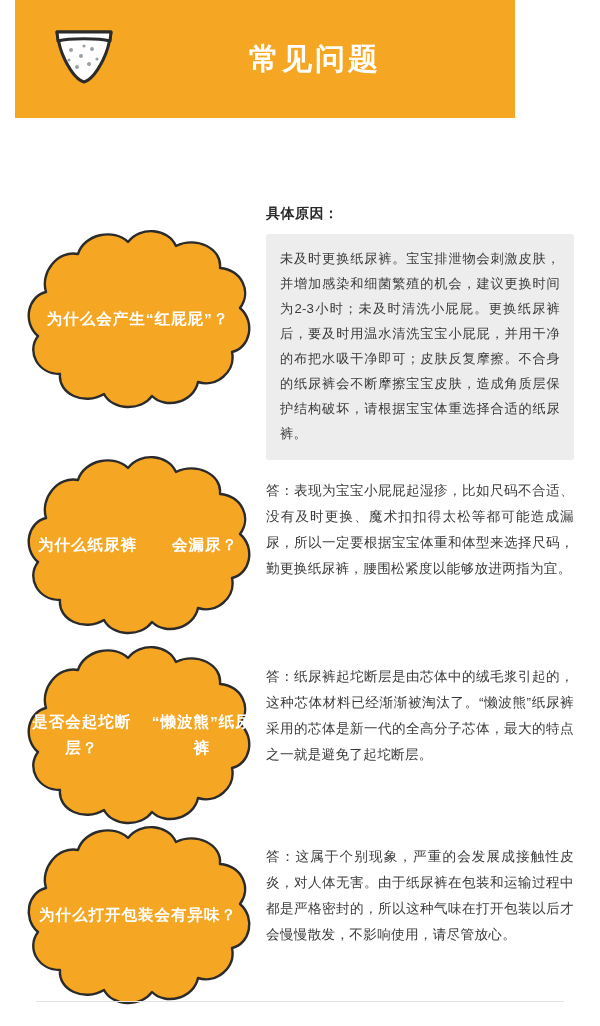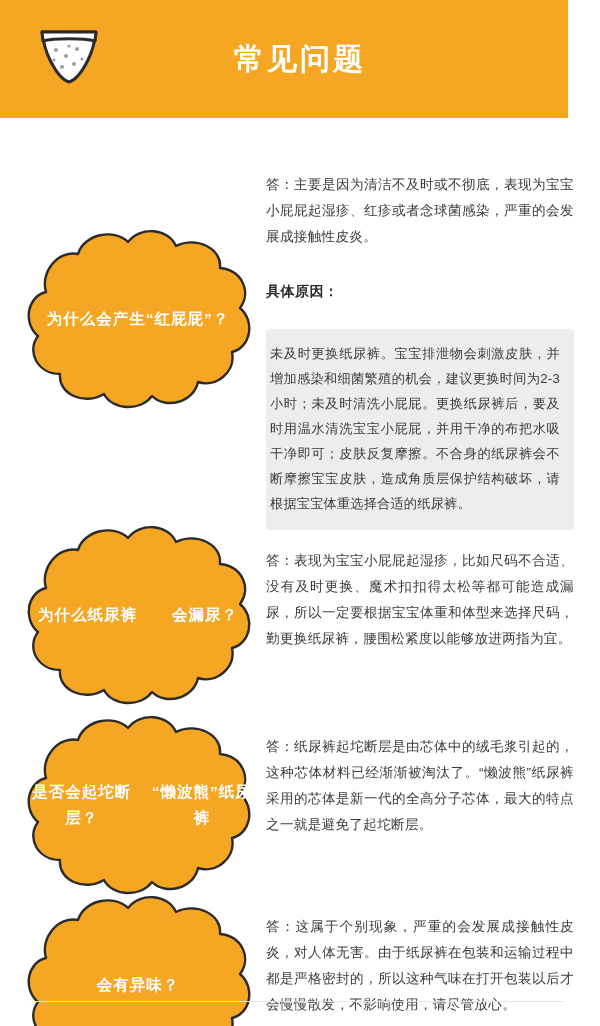--- a/index.html
+++ b/index.html
@@ -17,24 +17,25 @@
   .page {
     position: relative;
     width: 600px;
     height: 1026px;
     background: #ffffff;
   }
 
   
   .header {
     position: relative;
-    width: 568px;
+    width: 500px;
     height: 118px;
     background: #f5a623;
     box-sizing: border-box;
+    margin-left: 15px;
   }
   .header-title {
     position: absolute;
     left: 0;
     top: 0;
     width: 600px;
     height: 118px;
     display: flex;
     align-items: center;
     justify-content: center;
@@ -114,24 +115,24 @@
   }
   .answer-subtitle {
     color: #2b2b2b;
     font-size: 14px;
     font-weight: bold;
     line-height: 26px;
     margin-top: 28px;
     letter-spacing: 0.5px;
   }
   .answer-box {
-    margin-top: 25px;
+    margin-top: 8px;
     background: #ededed;
     border-radius: 3px;
-    padding: 12px 14px 14px 4px;
+    padding: 12px 14px 14px 14px;
     color: #3b3b3b;
     font-size: 13.2px;
     line-height: 25px;
     text-align: justify;
     letter-spacing: 0.2px;
   }
 
   
   .item-0 { margin-top: 28px; }
   .item-0 .bubble-col { height: 290px; }
@@ -194,21 +195,20 @@
                      C176 176 148 184 134 170 C122 186 94 184 86 168 C66 180 40 168 42 148
                      C20 148 8 126 20 110 C4 96 10 70 28 66 C22 46 40 24 60 28 Z" fill="#F5A623" stroke="#2b2b2b" stroke-width="2.4" stroke-linejoin="round"></path>
           </svg>
         </div>
         <div class="cloud-text">
           <span>为什么会产生</span>
           <span>“红屁屁”？</span>
         </div>
       </div>
       <div class="answer-col">
-        <div class="answer-text">答：主要是因为清洁不及时或不彻底，表现为宝宝小屁屁起湿疹、红疹或者念球菌感染，严重的会发展成接触性皮炎。</div>
         <div class="answer-subtitle">具体原因：</div>
         <div class="answer-box">未及时更换纸尿裤。宝宝排泄物会刺激皮肤，并增加感染和细菌繁殖的机会，建议更换时间为2-3小时；未及时清洗小屁屁。更换纸尿裤后，要及时用温水清洗宝宝小屁屁，并用干净的布把水吸干净即可；皮肤反复摩擦。不合身的纸尿裤会不断摩擦宝宝皮肤，造成角质层保护结构破坏，请根据宝宝体重选择合适的纸尿裤。</div>
       </div>
     </div>
 
     <div class="faq-item item-1">
       <div class="bubble-col">
         <div class="cloud">
           <svg viewBox="0 0 240 186" width="240" height="186" xmlns="http://www.w3.org/2000/svg">
             <path d="M60 28 C66 8 96 2 110 16 C122 0 150 2 158 20 C178 10 204 22 202 42
@@ -251,20 +251,21 @@
       <div class="bubble-col">
         <div class="cloud">
           <svg viewBox="0 0 240 186" width="240" height="186" xmlns="http://www.w3.org/2000/svg">
             <path d="M60 28 C66 8 96 2 110 16 C122 0 150 2 158 20 C178 10 204 22 202 42
                      C224 44 234 66 222 82 C238 96 232 122 214 126 C218 146 198 162 180 156
                      C176 176 148 184 134 170 C122 186 94 184 86 168 C66 180 40 168 42 148
                      C20 148 8 126 20 110 C4 96 10 70 28 66 C22 46 40 24 60 28 Z" fill="#F5A623" stroke="#2b2b2b" stroke-width="2.4" stroke-linejoin="round"></path>
           </svg>
         </div>
         <div class="cloud-text">
+          <span>为什么打开包装</span>
           <span>会有异味？</span>
         </div>
       </div>
       <div class="answer-col">
         <div class="answer-text">答：这属于个别现象，严重的会发展成接触性皮炎，对人体无害。由于纸尿裤在包装和运输过程中都是严格密封的，所以这种气味在打开包装以后才会慢慢散发，不影响使用，请尽管放心。</div>
       </div>
     </div>
 
   </div>
 

